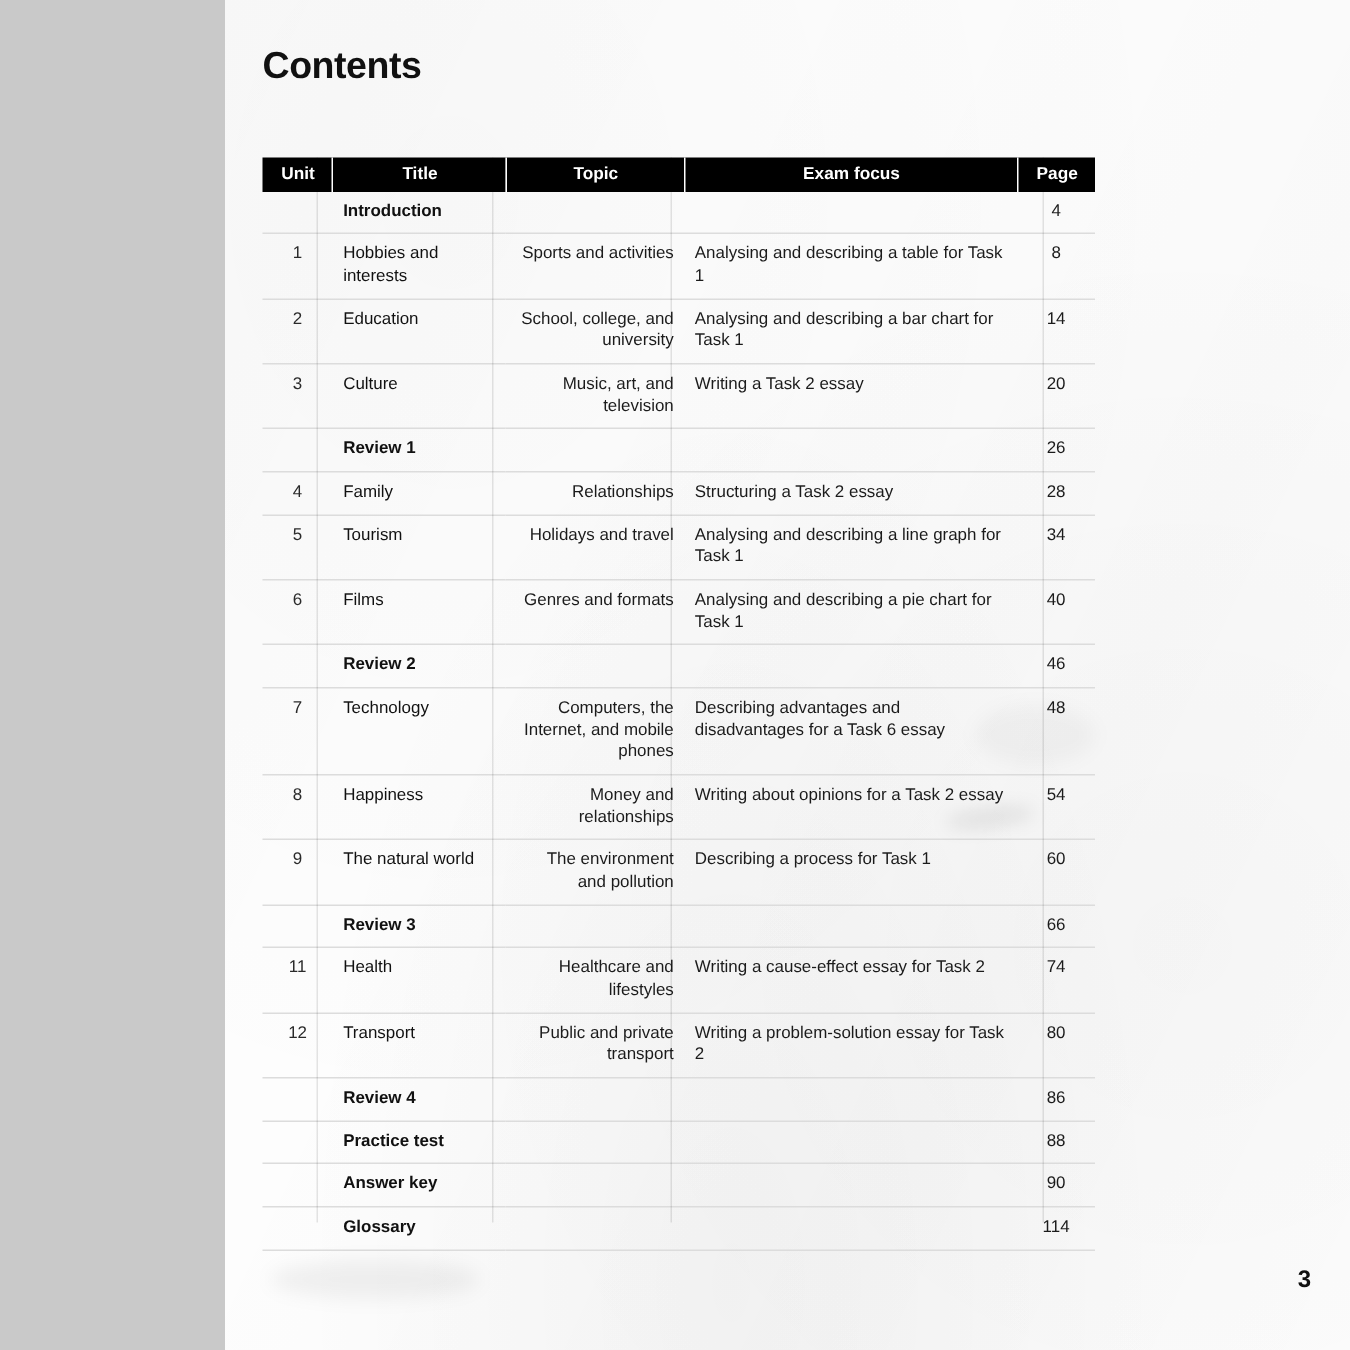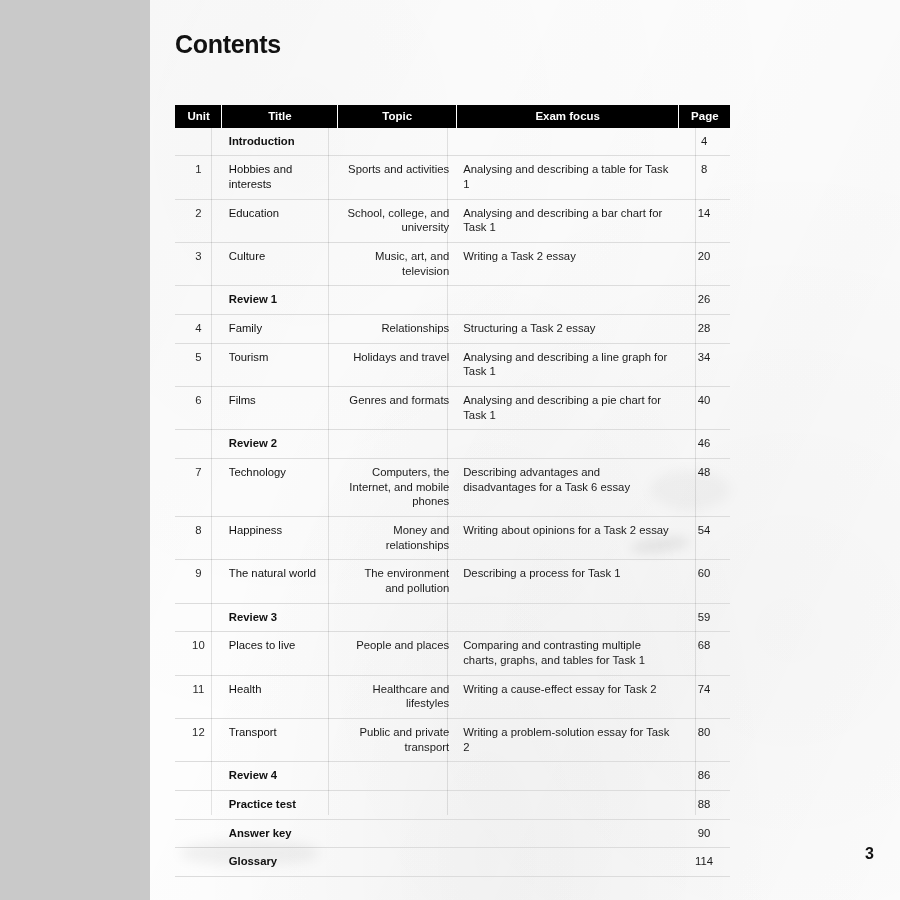--- a/index.html
+++ b/index.html
@@ -218,28 +218,21 @@
             <td class="c-title">The natural world</td>
             <td class="c-topic">The environment and pollution</td>
             <td class="c-exam">Describing a process for Task 1</td>
             <td class="c-page">60</td>
           </tr>
           <tr class="section">
             <td class="c-unit"></td>
             <td class="c-title">Review 3</td>
             <td class="c-topic"></td>
             <td class="c-exam"></td>
-            <td class="c-page">59</td>
-          </tr>
-          <tr>
-            <td class="c-unit">10</td>
-            <td class="c-title">Places to live</td>
-            <td class="c-topic">People and places</td>
-            <td class="c-exam">Comparing and contrasting multiple charts, graphs, and tables for Task 1</td>
-            <td class="c-page">68</td>
+            <td class="c-page">66</td>
           </tr>
           <tr>
             <td class="c-unit">11</td>
             <td class="c-title">Health</td>
             <td class="c-topic">Healthcare and lifestyles</td>
             <td class="c-exam">Writing a cause-effect essay for Task 2</td>
             <td class="c-page">74</td>
           </tr>
           <tr>
             <td class="c-unit">12</td>

